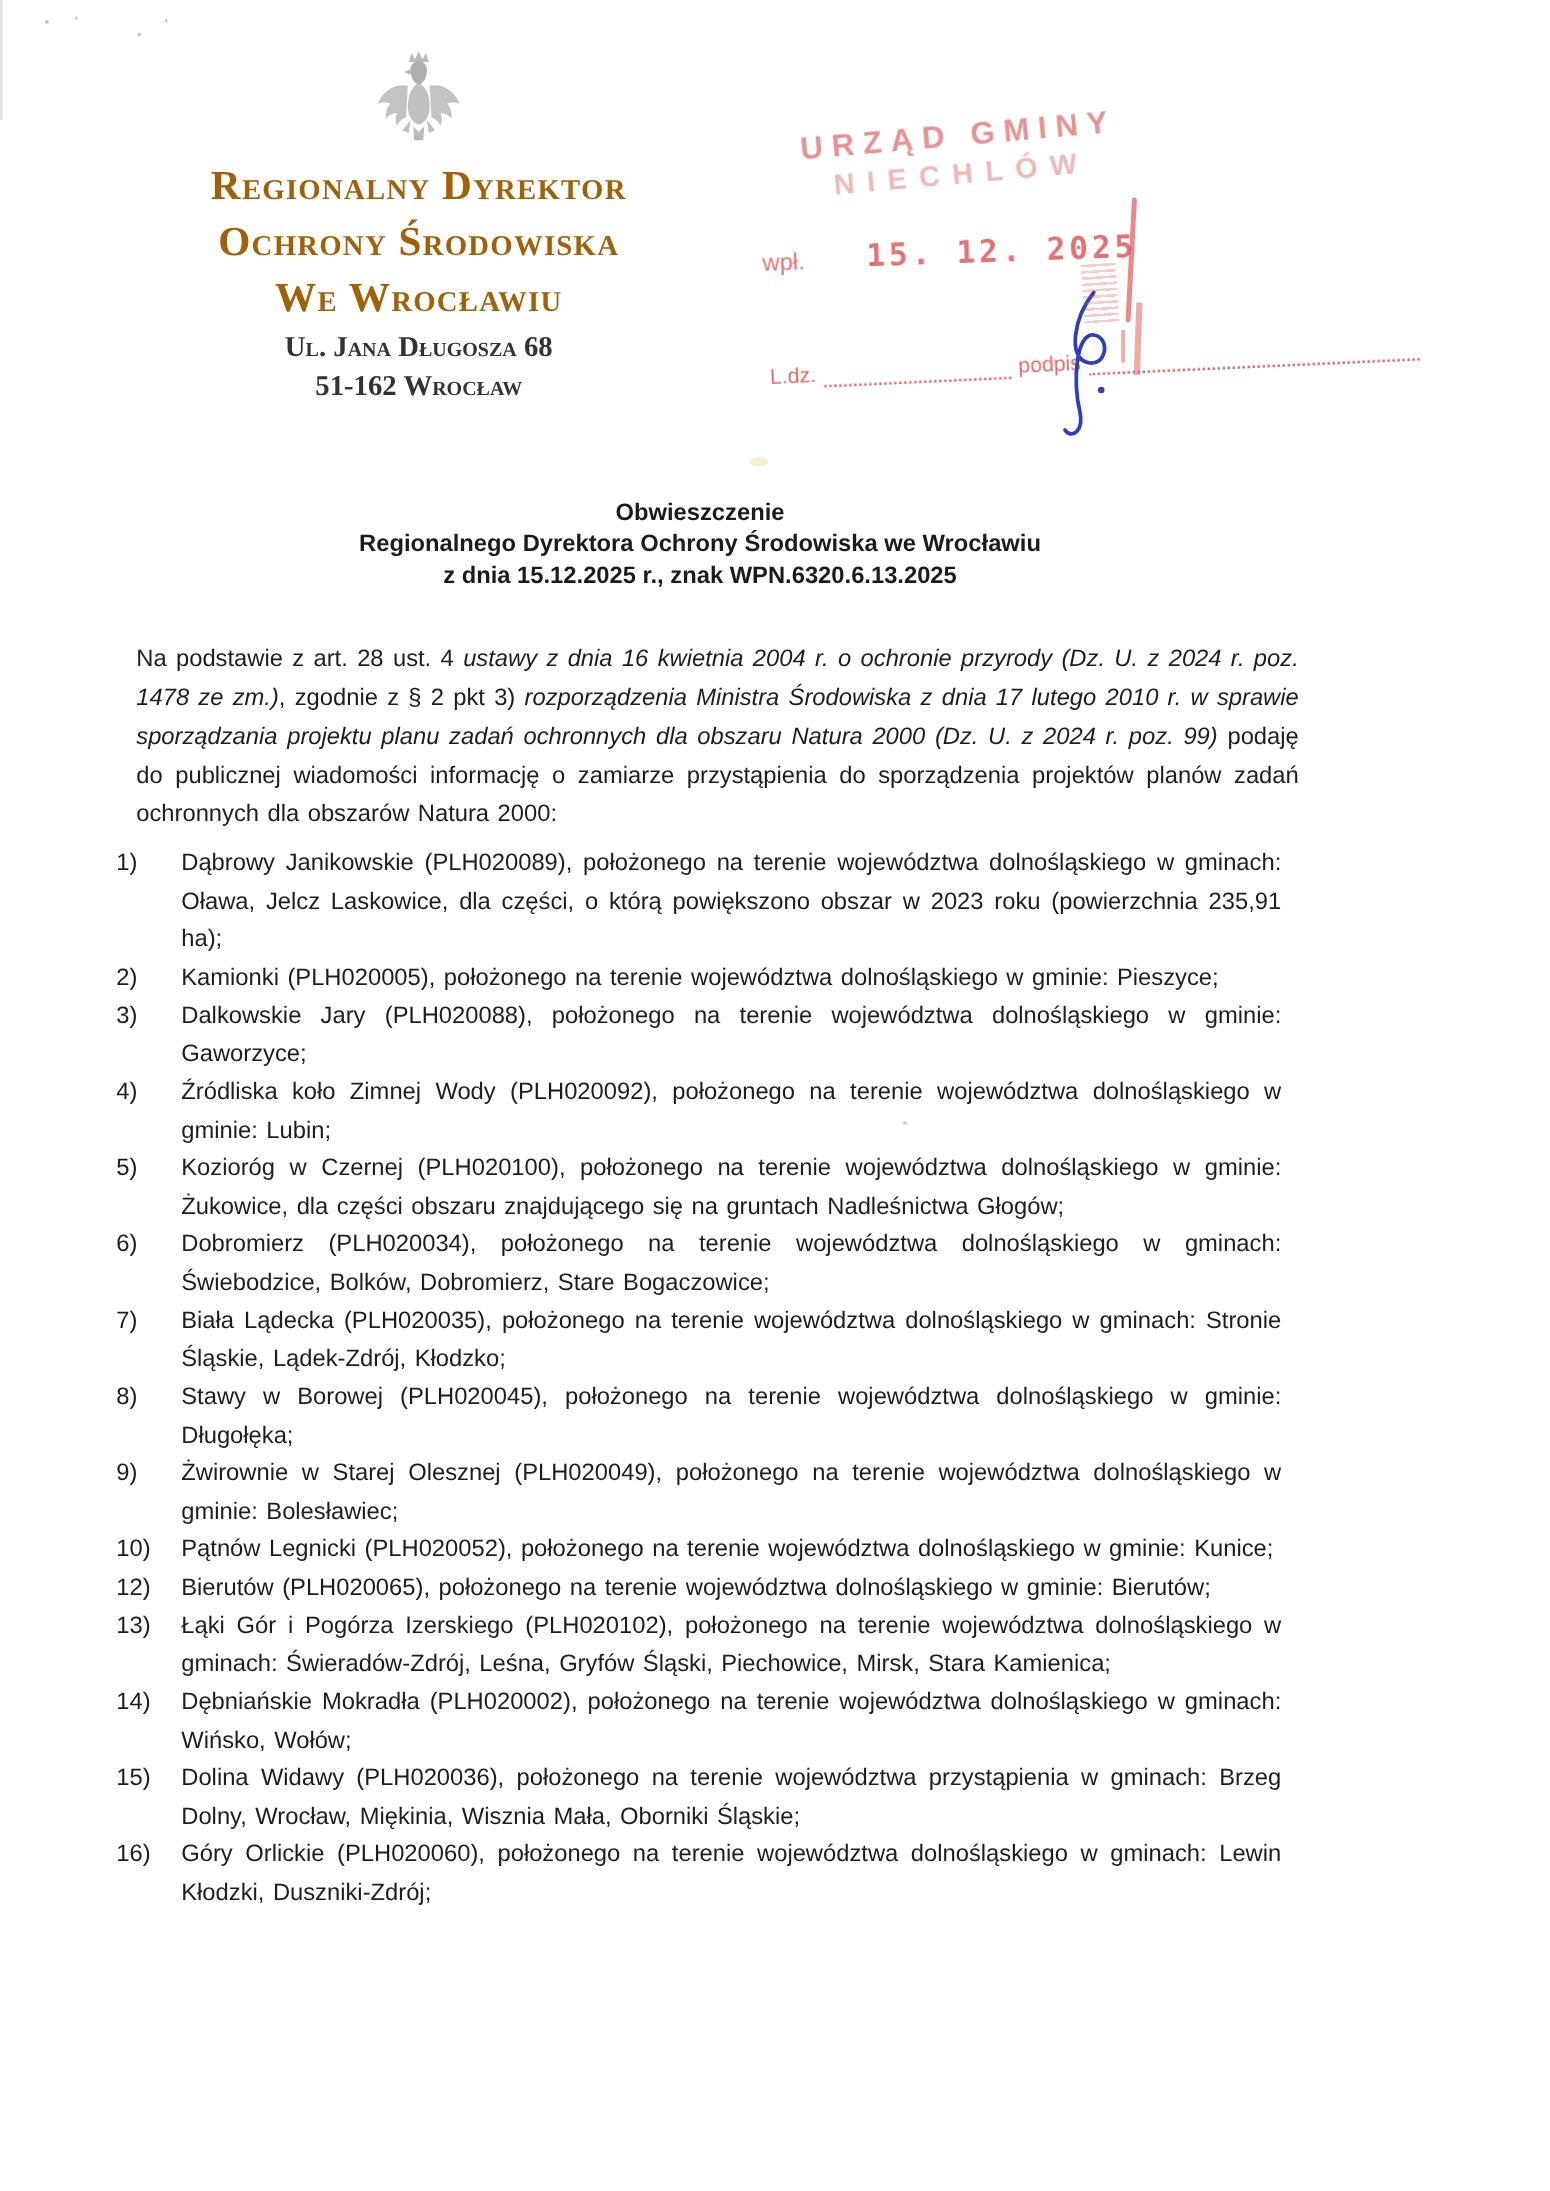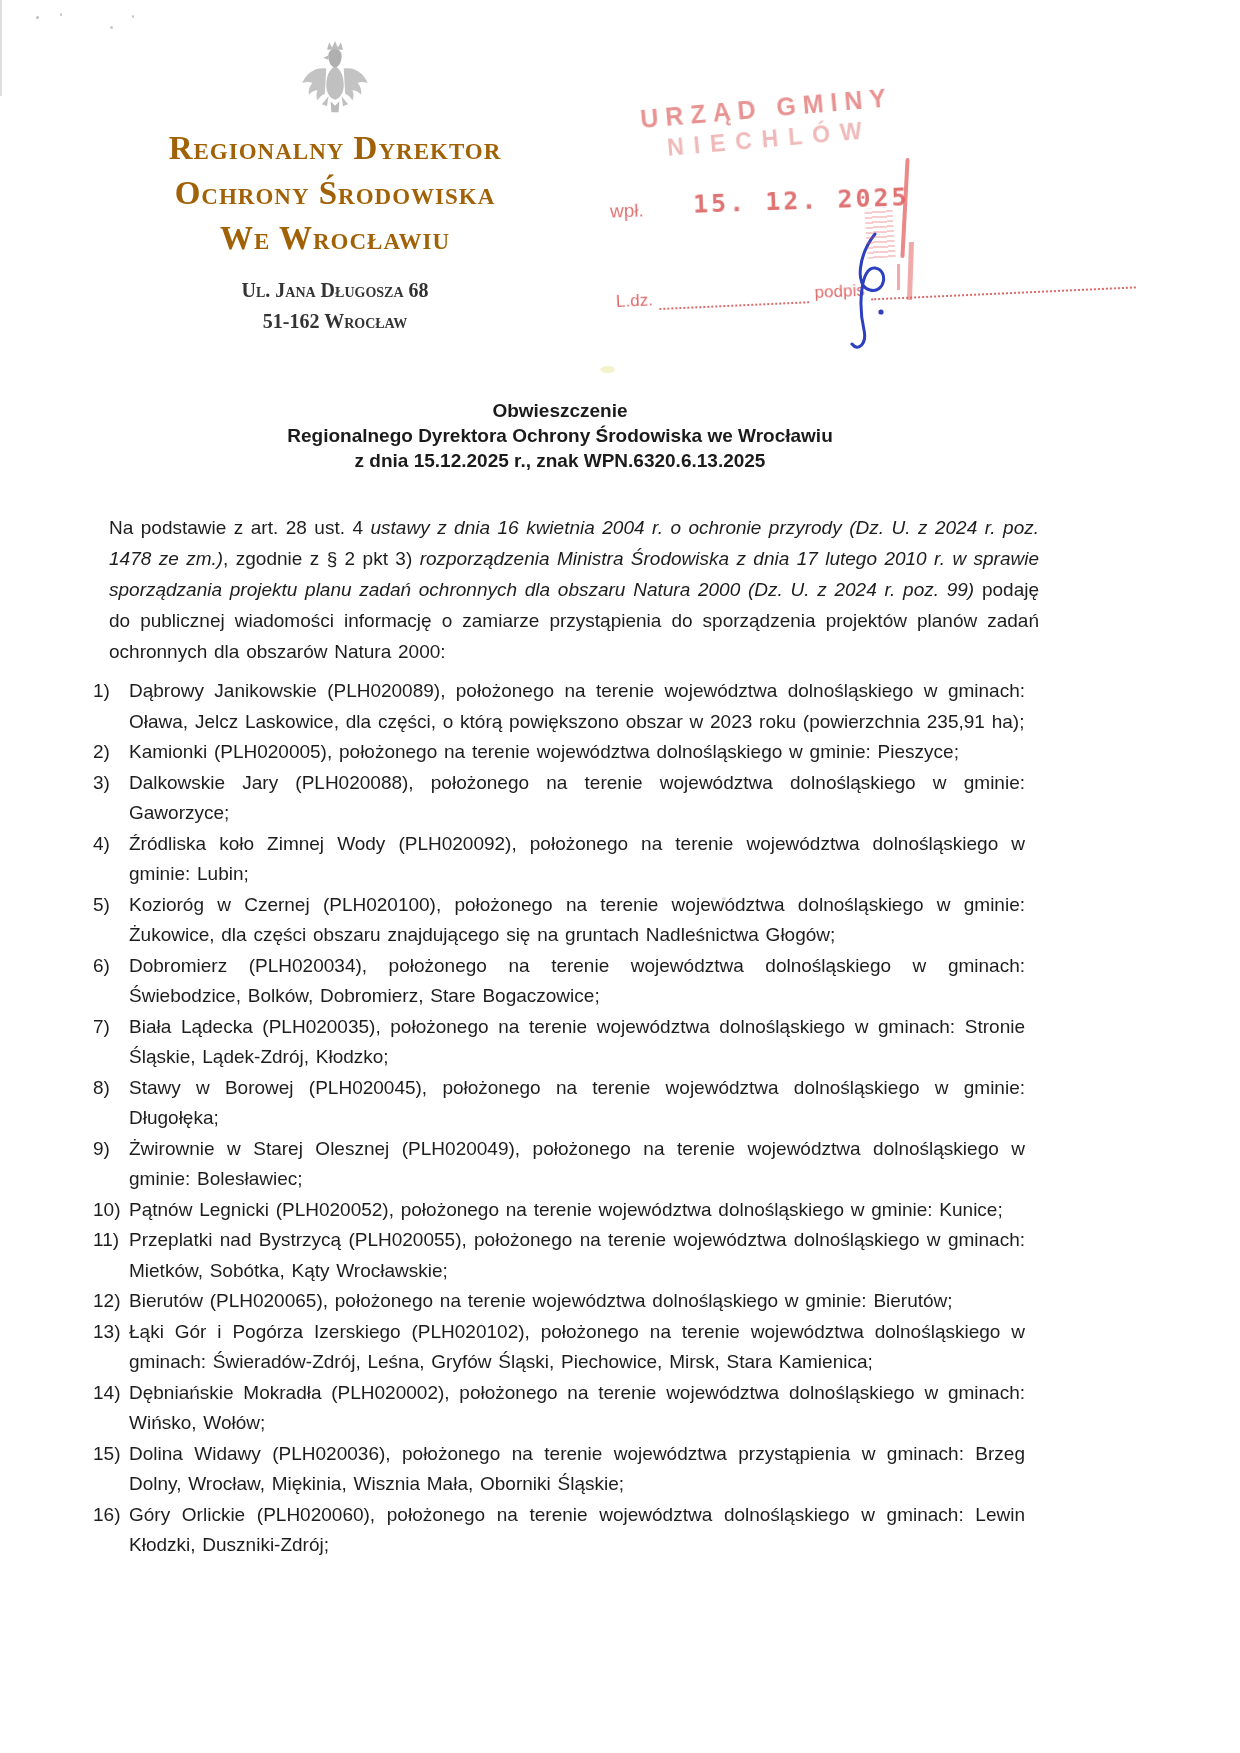--- a/index.html
+++ b/index.html
@@ -24,21 +24,21 @@
   
   .letterhead{position:absolute;top:38px;left:105px;width:460px;text-align:center;}
   .emblem{display:inline-block;width:74px;height:80px;}
   .emblem svg{width:74px;height:80px;}
   .org{
     font-family:"Liberation Serif",serif;font-weight:bold;font-variant:small-caps;
     font-size:33px;line-height:45px;letter-spacing:1px;color:#a16207;margin-top:4px;
   }
   .addr{
     font-family:"Liberation Serif",serif;font-weight:bold;font-variant:small-caps;
-    font-size:20px;line-height:31px;color:#333;margin-top:14px;
+    font-size:23px;line-height:31px;color:#333;
   }
   
   .stamp-office{
     position:absolute;left:628px;top:94px;width:280px;text-align:center;
     transform:rotate(-5deg);font-weight:bold;color:#d8504f;filter:blur(.3px);
   }
   .stamp-office .l1{font-size:25px;letter-spacing:7px;opacity:.62;}
   .stamp-office .l2{font-size:23px;letter-spacing:10px;opacity:.4;margin-top:3px;}
   .stamp-wpl{position:absolute;left:610px;top:200px;font-size:19px;color:#d8504f;opacity:.8;transform:rotate(-2deg);filter:blur(.2px);}
   .stamp-date{
@@ -70,21 +70,21 @@
     position:absolute;top:496px;left:93px;width:930px;margin:16px;
     font-size:19px;line-height:31px;text-align:justify;word-spacing:1.5px;
     color:#1d1d1d;hyphens:none;
   }
   .natura-list{
     position:absolute;top:676px;left:93px;width:932px;margin:0;padding:0;
     list-style:none;font-size:19px;line-height:30.5px;color:#1d1d1d;
   }
   .natura-list li{display:flex;}
   .natura-list .no{flex:0 0 36px;}
-  .natura-list .txt{flex:1;text-align:justify;word-spacing:1.5px;hyphens:none;}
+  .natura-list .txt{flex:1;text-align:justify;word-spacing:1.5px;hyphens:none;margin-left:16px;}
   em{font-style:italic;}
 </style>
 </head>
 <body>
 
 <div class="page">
 
   <div class="edge-line"></div>
   <div class="speck a"></div>
   <div class="speck b"></div>
@@ -192,24 +192,20 @@
   <li>
     <span class="no">9)</span>
     <span class="txt">Żwirownie w Starej Olesznej (PLH020049), położonego na terenie województwa dolnośląskiego w gminie: Bolesławiec;</span>
   </li>
 
   <li>
     <span class="no">10)</span>
     <span class="txt">Pątnów Legnicki (PLH020052), położonego na terenie województwa dolnośląskiego w gminie: Kunice;</span>
   </li>
 
-  <li>
-    <span class="no">11)</span>
-    <span class="txt">Przeplatki nad Bystrzycą (PLH020055), położonego na terenie województwa dolnośląskiego w gminach: Mietków, Sobótka, Kąty Wrocławskie;</span>
-  </li>
 
   <li>
     <span class="no">12)</span>
     <span class="txt">Bierutów (PLH020065), położonego na terenie województwa dolnośląskiego w gminie: Bierutów;</span>
   </li>
 
   <li>
     <span class="no">13)</span>
     <span class="txt">Łąki Gór i Pogórza Izerskiego (PLH020102), położonego na terenie województwa dolnośląskiego w gminach: Świeradów-Zdrój, Leśna, Gryfów Śląski, Piechowice, Mirsk, Stara Kamienica;</span>
   </li>

